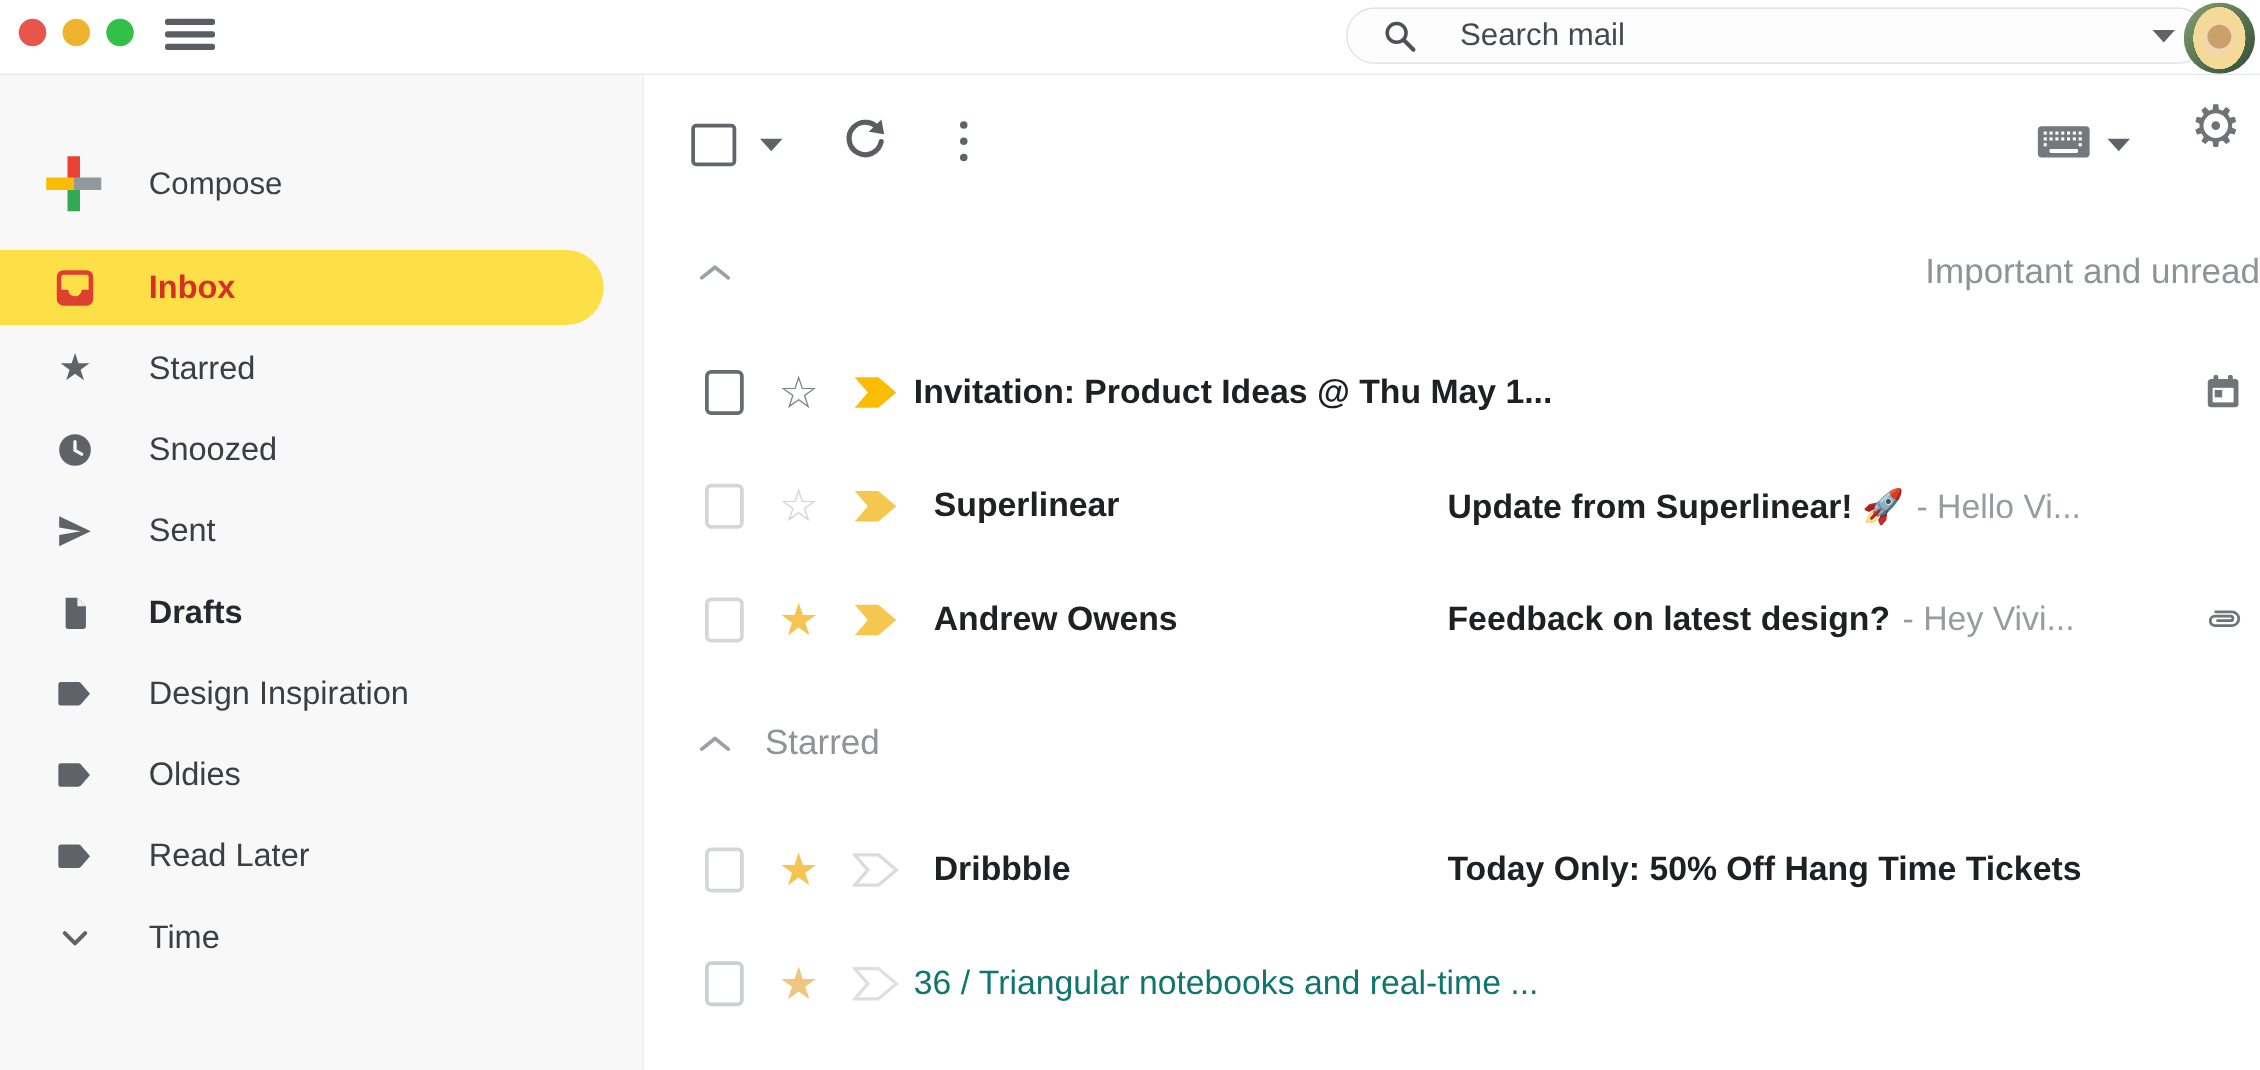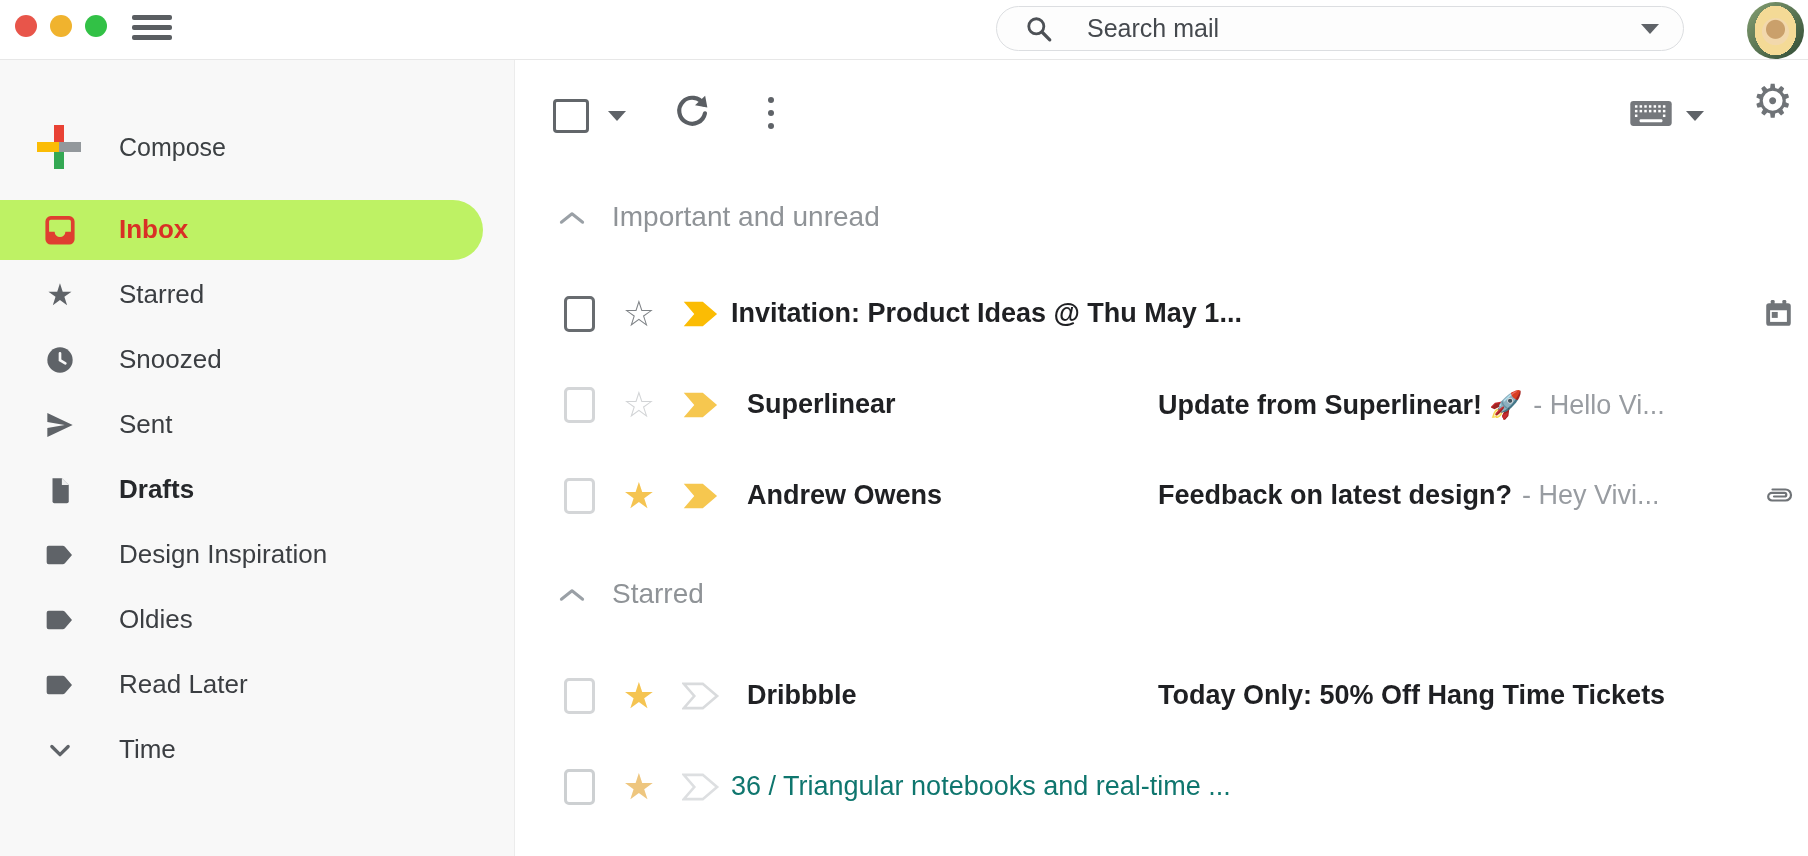--- a/index.html
+++ b/index.html
@@ -10,21 +10,21 @@
   .titlebar{position:absolute;left:0;top:0;width:100%;height:60px;background:#fff;
     border-bottom:1px solid #e7e7e7;box-sizing:border-box;}
   .traffic{position:absolute;top:15px;width:22px;height:22px;border-radius:50%;}
   .t-close{left:15px;background:#e8554a;}
   .t-min{left:50px;background:#f0b32e;}
   .t-zoom{left:85px;background:#32c146;}
   .hamburger{position:absolute;left:132px;top:15px;width:40px;height:25px;
     display:flex;flex-direction:column;justify-content:space-between;cursor:pointer;}
   .hamburger span{display:block;height:4.6px;border-radius:2px;background:#5a5e62;}
 
-  .search-pill{position:absolute;left:996px;top:6px;width:688px;height:45px;
+  .search-pill{position:absolute;left:1077px;top:6px;width:688px;height:45px;
     border:1.5px solid #dcdee1;border-radius:24px;background:#fdfdfd;
     display:flex;align-items:center;box-sizing:border-box;padding:0 24px 0 28px;}
   .search-pill input{flex:1;border:none;outline:none;background:transparent;
     font-size:25px;color:#45494e;margin-left:32px;font-family:inherit;}
   .search-pill input::placeholder{color:#45494e;opacity:1;}
   .caret{width:0;height:0;border-left:9px solid transparent;border-right:9px solid transparent;
     border-top:10px solid #5f6368;}
   .avatar{position:absolute;left:1747px;top:2px;width:57px;height:57px;border-radius:50%;
     background:
       radial-gradient(circle at 50% 48%, #caa06b 0 9px, rgba(0,0,0,0) 10px),
@@ -41,21 +41,21 @@
     background:linear-gradient(#e94235 0 50%,#34a853 50% 100%);}
   .plus .ph{position:absolute;left:0;top:17px;width:44px;height:10px;
     background:linear-gradient(90deg,#fbbc05 0 50%,#93989c 50% 100%);}
   .compose .lbl{margin-left:38px;font-size:25px;color:#3c4043;}
 
   .side-list{position:absolute;left:0;top:137px;right:0;}
   .side-item{height:65px;display:flex;align-items:center;cursor:pointer;}
   .side-item .ic{width:34px;height:34px;margin-left:43px;flex:none;display:flex;
     align-items:center;justify-content:center;}
   .side-item .lbl{margin-left:42px;font-size:26px;color:#3b3e42;white-space:nowrap;}
-  .side-item.active{width:483px;height:60px;margin:2.5px 0;background:#bef264;
+  .side-item.active{width:483px;height:60px;margin:2.5px 0;background:#fde047;
     border-radius:0 32px 32px 0;}
   .side-item.active .lbl{color:#d93025;font-weight:bold;}
   .side-item.bold .lbl{font-weight:bold;color:#26282b;}
   .star-glyph{font-size:30px;color:#5f6368;line-height:1;}
 
   
   .main{position:absolute;left:516px;top:60px;right:0;bottom:0;background:#fff;}
 
   .toolbar{position:absolute;left:0;top:0;right:0;height:85px;}
   .sel-cb{position:absolute;left:37px;top:39px;width:30px;height:28px;border:3px solid #62666a;
@@ -64,21 +64,21 @@
   .refresh{position:absolute;left:157px;top:33px;cursor:pointer;}
   .dots{position:absolute;left:252px;top:37px;display:flex;flex-direction:column;gap:7px;cursor:pointer;}
   .dots span{width:6px;height:6px;border-radius:50%;background:#5f6368;}
   .kbd{position:absolute;left:1113px;top:39px;cursor:pointer;}
   .kbd-caret{position:absolute;left:1170px;top:51px;cursor:pointer;}
   .gear{position:absolute;left:1236px;top:18px;font-size:46px;color:#6f7377;line-height:1;cursor:pointer;}
 
   .sec-head{position:absolute;left:0;right:0;height:58px;display:flex;align-items:center;
     padding-left:42px;box-sizing:border-box;cursor:pointer;}
   .sec-head .ttl{margin-left:26px;font-size:28px;color:#8f9397;}
-  .sh0{top:128px;} .sh1{top:505px;}
+  .sh0{top:128px;justify-content:space-between;} .sh1{top:505px;}
 
   .mail-row{position:absolute;left:0;right:0;height:91px;display:flex;align-items:center;
     padding:0 14px 0 48px;box-sizing:border-box;cursor:pointer;}
   .row0{top:208px;} .row1{top:299px;} .row2{top:390px;} .row3{top:590px;} .row4{top:681px;}
   .row-bg{position:absolute;left:15px;right:19px;top:2px;bottom:4px;background:#f2f3f3;z-index:0;}
   .mail-row>*{position:relative;z-index:1;}
   .cb{width:31px;height:36px;border:3px solid #d4d6d8;border-radius:5px;box-sizing:border-box;flex:none;}
   .row0 .cb{border-color:#686c70;}
   .row4 .cb{border-color:#cdd0d2;}
   .star{width:44px;margin-left:22px;text-align:center;font-size:36px;line-height:1;flex:none;}

